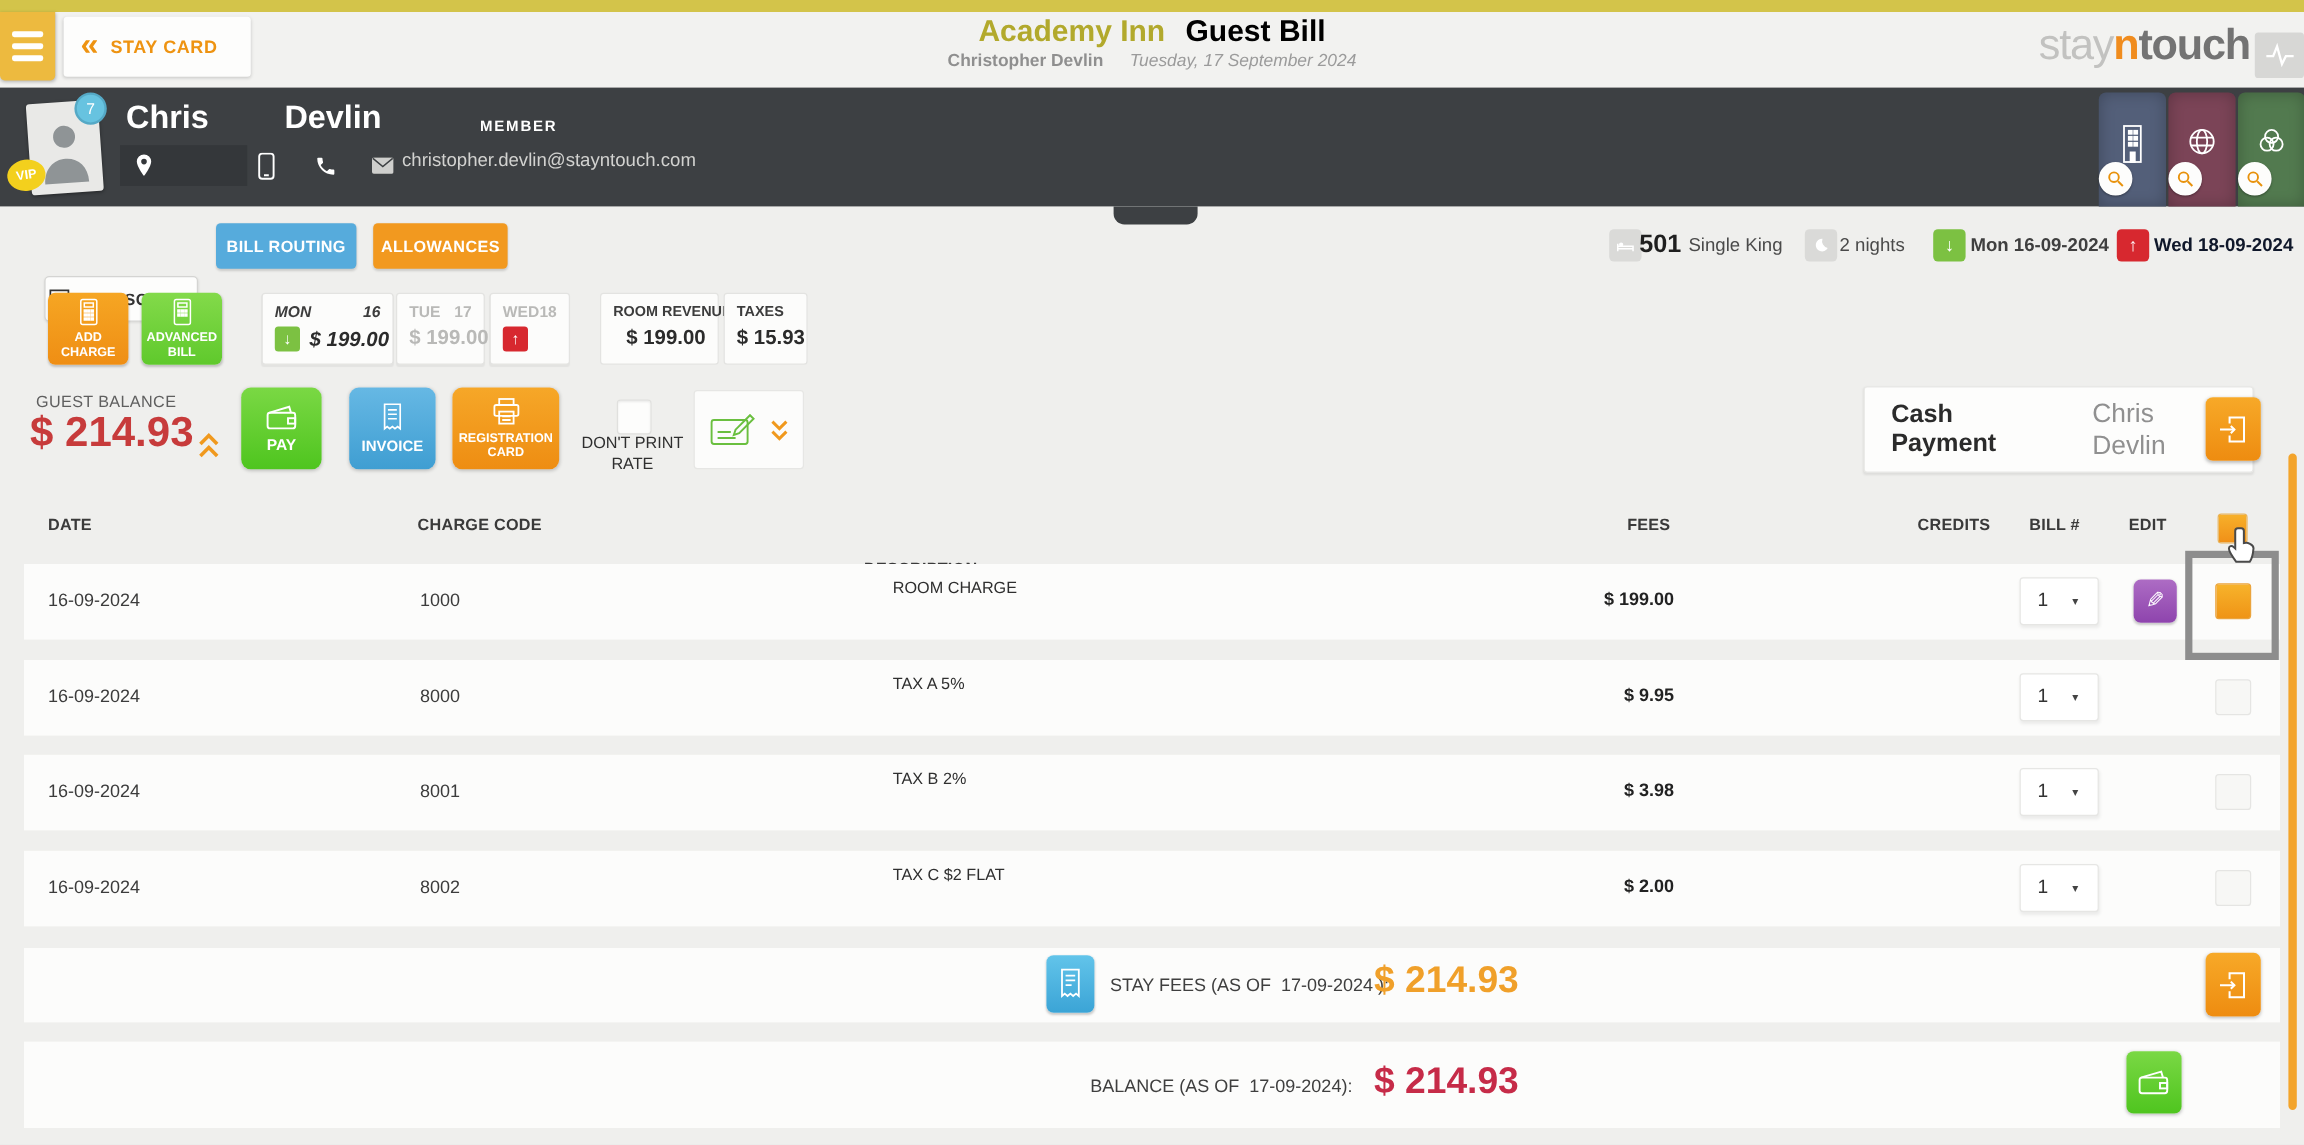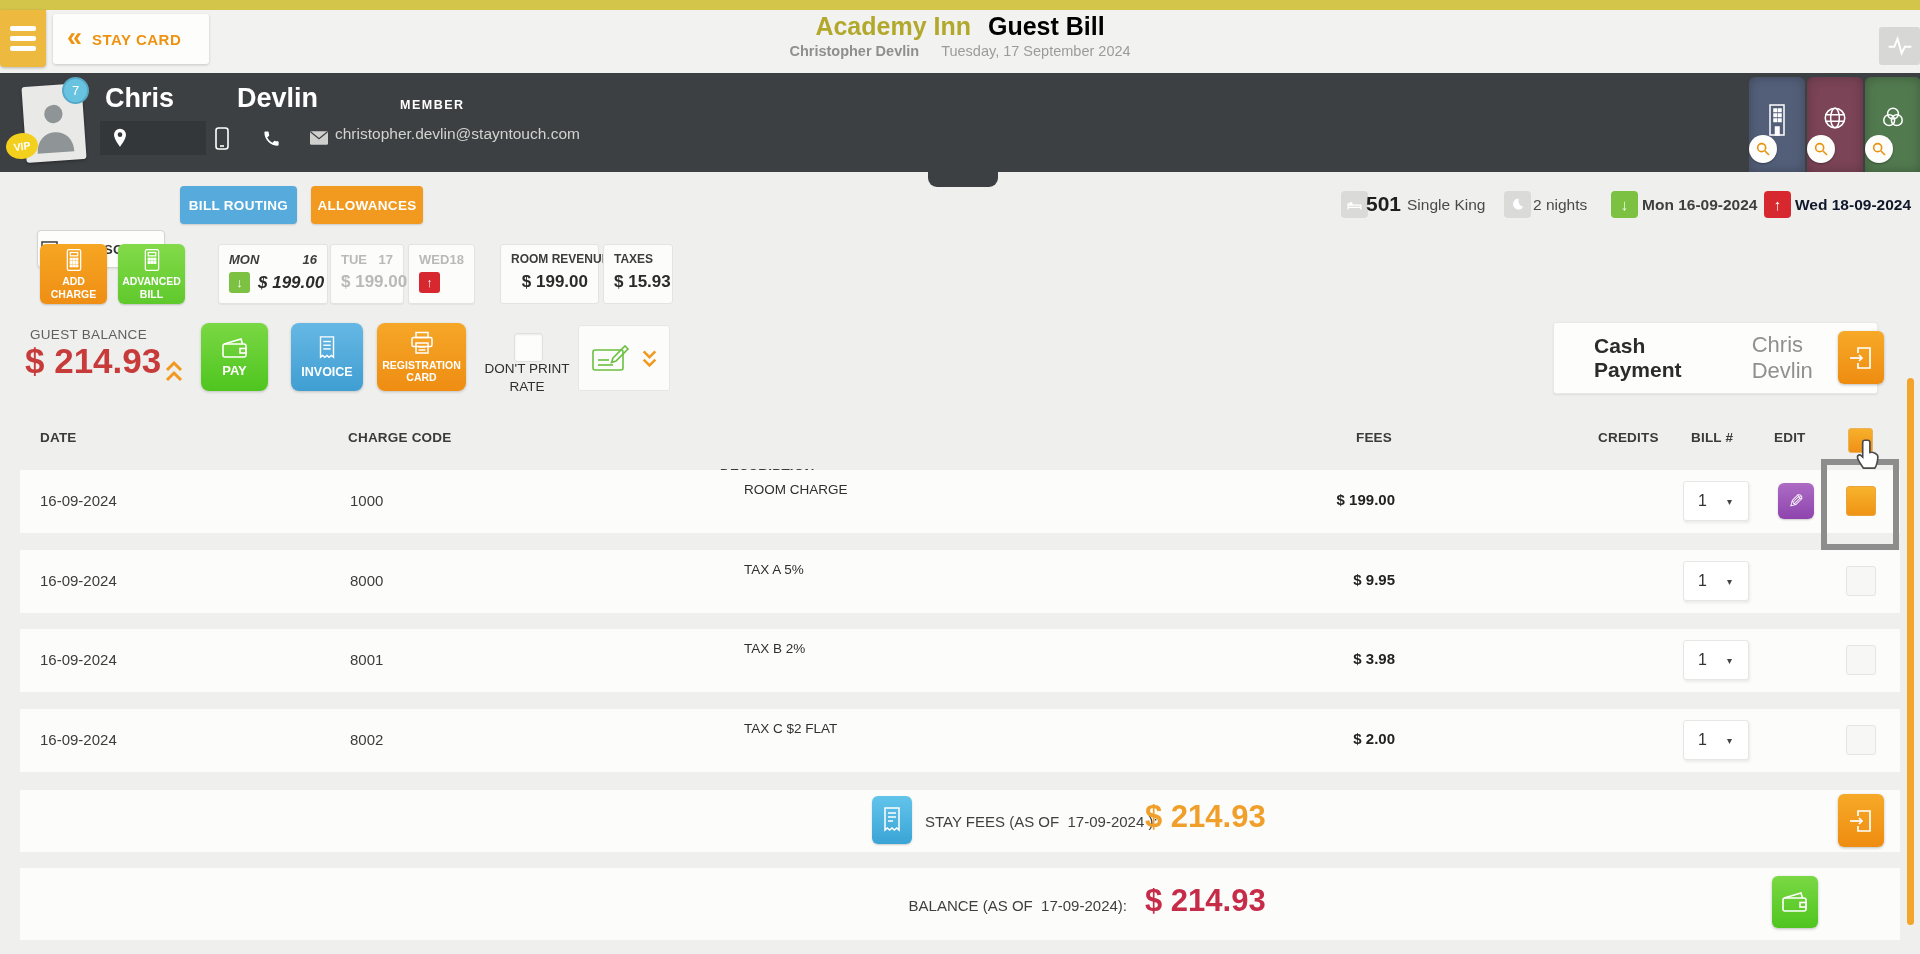--- a/index.html
+++ b/index.html
@@ -19,21 +19,21 @@
             box-shadow:0 1px 3px rgba(0,0,0,.18);display:flex;align-items:center;gap:10px;
             padding-left:14px;box-sizing:border-box;cursor:pointer;}
   .staycard .chev{color:#ee9311;font-size:27px;font-weight:bold;line-height:1;margin-top:-4px;}
   .staycard .lbl{color:#ee9311;font-weight:bold;font-size:15px;letter-spacing:.5px;}
   .titlewrap{left:0;right:0;top:13px;text-align:center;}
   .titlewrap .l1{font-size:25px;font-weight:bold;line-height:1.1;}
   .titlewrap .hotel{color:#b2a92c;}
   .titlewrap .page{color:#000000;margin-left:10px;}
   .titlewrap .l2{font-size:14.5px;margin-top:2px;}
   .titlewrap .who{color:#8f8f8f;font-weight:bold;}
-  .titlewrap .when{color:#9b9b9b;margin-left:18px;}
+  .titlewrap .when{color:#9b9b9b;font-style:italic;margin-left:18px;}
   .logo{left:1655px;top:16px;width:220px;text-align:right;font-size:36px;letter-spacing:-1px;white-space:nowrap;}
   .logo .stay{color:#c2c2c0;}
   .logo .n{color:#f08c1e;font-weight:bold;}
   .logo .touch{color:#737373;font-weight:bold;}
   .pulsebtn{left:1879px;top:27px;width:41px;height:38px;background:#d7d7d5;border-radius:3px;
             display:flex;align-items:center;justify-content:center;cursor:pointer;}
 
   
   .guestbar{left:0;top:73px;width:1920px;height:99px;background:#3d4043;}
   .avatar{left:24px;top:12px;width:60px;height:76px;background:#e9e9e7;border-radius:3px;
@@ -96,21 +96,21 @@
   .paybtn{left:201px;top:323px;width:67px;height:68px;background:linear-gradient(#7ad844,#4fc51f);font-size:13px;}
   .invoicebtn{left:291px;top:323px;width:72px;height:68px;background:linear-gradient(#66b8e4,#3f9ed2);font-size:12.5px;}
   .regbtn{left:377px;top:323px;width:89px;height:68px;background:linear-gradient(#f6a728,#ee8d12);font-size:10.5px;}
   .dpr-check{left:514px;top:333px;width:27px;height:27px;background:#fdfdfc;border:1px solid #e0e0de;border-radius:3px;
              box-shadow:inset 0 1px 2px rgba(0,0,0,.08);cursor:pointer;}
   .dpr-label{left:468px;top:360px;width:118px;text-align:center;font-size:13.5px;color:#2f2f2f;line-height:1.3;}
   .chequecard{left:578px;top:325px;width:92px;height:66px;background:#fcfcfb;border:1px solid #e6e6e4;border-radius:3px;
               box-sizing:border-box;display:flex;align-items:center;justify-content:center;gap:10px;cursor:pointer;}
   .cashcard{left:1553px;top:322px;width:325px;height:72px;background:#fdfdfc;border:1px solid #e8e8e6;border-radius:3px;
             box-sizing:border-box;display:flex;align-items:center;box-shadow:0 1px 2px rgba(0,0,0,.08);cursor:pointer;}
-  .cashcard .method{font-size:21px;font-weight:bold;color:#2b2b2b;margin-left:40px;}
+  .cashcard .method{font-size:21px;font-weight:bold;color:#2b2b2b;margin-left:22px;}
   .cashcard .holder{font-size:22px;color:#909090;margin-left:42px;}
   .cashcard .caret{font-size:13px;color:#3f3f3f;margin-left:24px;}
   .orangesq{width:46px;height:53px;border-radius:6px;background:linear-gradient(#f7a928,#ee8c10);
             display:flex;align-items:center;justify-content:center;cursor:pointer;box-shadow:0 1px 3px rgba(0,0,0,.25);}
   .greensq{width:46px;height:52px;border-radius:6px;background:linear-gradient(#7ad844,#4fc51f);
            display:flex;align-items:center;justify-content:center;cursor:pointer;box-shadow:0 1px 3px rgba(0,0,0,.25);}
 
   
   .th{top:430px;font-size:13.5px;font-weight:bold;color:#3a3a3a;letter-spacing:.2px;white-space:nowrap;}
   .selectall{left:1848px;top:428px;width:23px;height:23px;border-radius:3px;border:1px solid #e8b35a;
@@ -168,20 +168,23 @@
     <div class="l1">
       <span class="hotel">Academy Inn</span>
       <span class="page">Guest Bill</span>
     </div>
     <div class="l2">
       <span class="who">Christopher Devlin</span>
       <span class="when">Tuesday, 17 September 2024</span>
     </div>
   </div>
 
+  <div class="abs logo">
+    <span class="stay">stay</span><span class="n">n</span><span class="touch">touch</span>
+  </div>
   <div class="abs pulsebtn">
     <svg width="26" height="22" viewBox="0 0 32 26" fill="none" stroke="#fff" stroke-width="2.4">
         <polyline points="2,14 9,14 13,4 18,22 22,14 30,14"></polyline>
       </svg>
   </div>
 
   <div class="abs guestbar">
     <div class="abs avatar">
       <svg width="44" height="60" viewBox="0 0 24 30" fill="#8f9496">
           <circle cx="12" cy="9" r="5"></circle>

